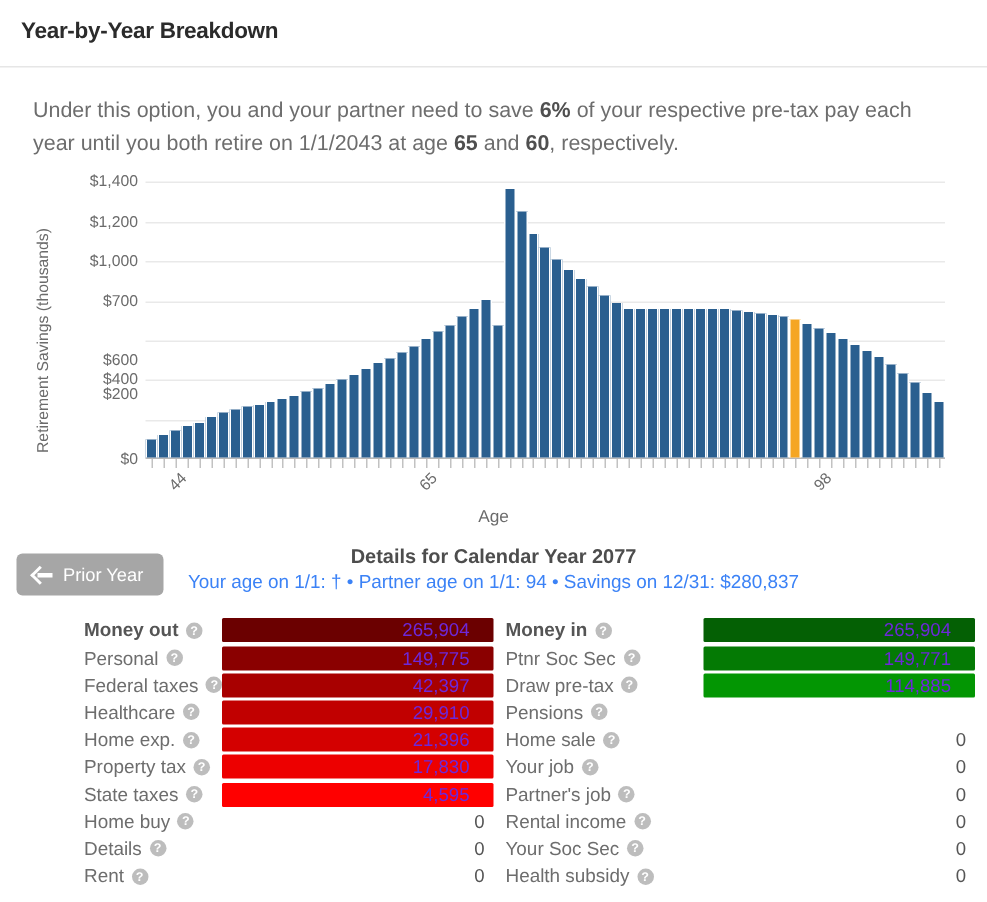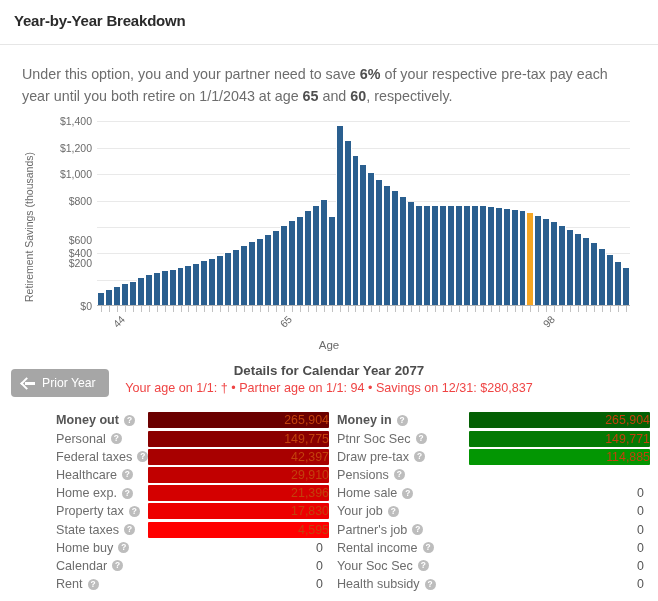--- a/index.html
+++ b/index.html
@@ -195,21 +195,21 @@
     content:""; position:absolute; left:0px; top:1.5px;
     width:7px; height:7px;
     border-bottom:2.2px solid #fff; border-left:2.2px solid #fff;
     transform: rotate(45deg);
   }
   .details-center { text-align:center; padding-top: 3px; }
   .details-title {
     font-size: 13.3px; font-weight: bold; color: #4d4d4d;
     margin-bottom: 3px;
   }
-  .details-sub { font-size: 12.6px; color: #ef4444; }
+  .details-sub { font-size: 12.6px; color: #3b82f6; }
 
   
   .tables {
     position: relative;
     display: flex;
     padding: 0 8px;
     margin-top: 3px;
     align-items: center;
   }
   .tcol { width: 50%; }
@@ -250,25 +250,25 @@
     height: 16px;
   }
   .tbar {
     position: absolute;
     right: 0; top: 0;
     height: 16px;
     border-radius: 1px;
   }
   .tval {
     position: absolute;
-    right: 0; top: 0;
+    right: 16px; top: 0;
     height: 16px;
     line-height: 16px;
     font-size: 12.4px;
-    color: #c2410c;
+    color: #6d28d9;
     white-space: nowrap;
   }
   .tval.zero { color: #555; right: 6px; }
 </style>
 </head>
 <body>
 
 <div class="page">
 
   <div class="header">
@@ -279,21 +279,21 @@
     <span>Under this option, you and your partner need to save </span><b>6%</b><span> of your respective pre-tax pay each year</span>
     <span>until you both retire on 1/1/2043 at age </span><b>65</b><span> and </span><b>60</b><span>, respectively.</span>
   </div>
 
   <div class="chart-wrap">
     <div class="y-axis-title">Retirement Savings (thousands)</div>
     <div class="y-labels" id="y-labels">
         <div class="y-label" style="top: 0px;">$1,400</div>
         <div class="y-label" style="top: 26.4286px;">$1,200</div>
         <div class="y-label" style="top: 52.8571px;">$1,000</div>
-        <div class="y-label" style="top: 79.2857px;">$800</div>
+        <div class="y-label" style="top: 79.2857px;">$700</div>
         <div class="y-label" style="top: 119px;">$600</div>
         <div class="y-label" style="top: 132.143px;">$400</div>
         <div class="y-label" style="top: 142px;">$200</div>
         <div class="y-label" style="top: 185px;">$0</div>
       </div>
     <div class="plot">
       <div id="gridlines">
           <div class="grid-line" style="top: 0px;"></div>
           <div class="grid-line" style="top: 26.4286px;"></div>
           <div class="grid-line" style="top: 52.8571px;"></div>
@@ -537,21 +537,21 @@
           <div class="tlabel">
             <span>Home buy</span>
             <span class="help-icon">?</span>
           </div>
           <div class="tvalcell">
             <div class="tval zero">0</div>
           </div>
         </div>
         <div class="trow">
           <div class="tlabel">
-            <span>Calendar</span>
+            <span>Details</span>
             <span class="help-icon">?</span>
           </div>
           <div class="tvalcell">
             <div class="tval zero">0</div>
           </div>
         </div>
         <div class="trow">
           <div class="tlabel">
             <span>Rent</span>
             <span class="help-icon">?</span>

